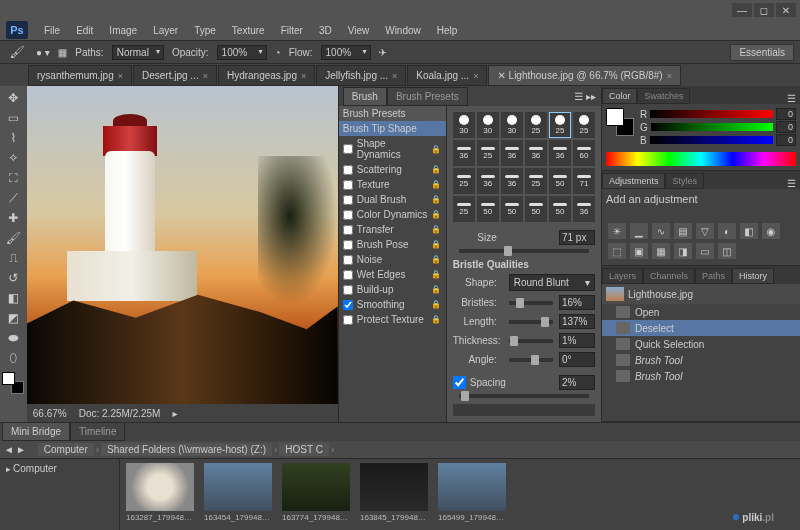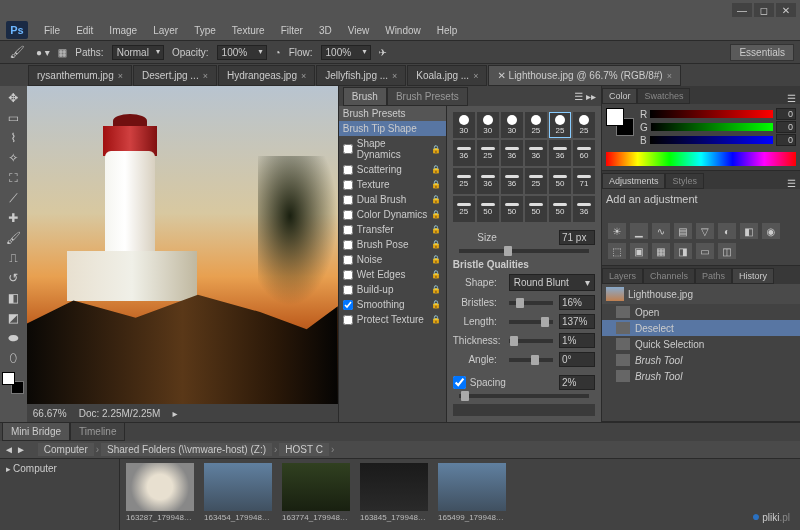--- a/index.html
+++ b/index.html
@@ -99,21 +99,21 @@
 .crumb{padding:1px 6px;background:#535353;cursor:pointer}
 .crumbsep{color:#888}
 .mb-thumbs{flex:1;display:flex;padding:4px;gap:6px;overflow:hidden}
 .mbthumb{width:72px;display:flex;flex-direction:column;align-items:center;gap:2px;cursor:pointer}
 .mbimg{width:68px;height:48px;background:#2a2a2a}
 .mbimg.i1{background:radial-gradient(circle,#e8e0d0 30%,#888 70%)}
 .mbimg.i2{background:linear-gradient(#6080a0,#405060)}
 .mbimg.i3{background:linear-gradient(#304020,#182010)}
 .mbimg.i4{background:linear-gradient(#1a1a1a,#2a2a2a)}
 .mblbl{font-size:8px;color:#bbb;white-space:nowrap;overflow:hidden;text-overflow:ellipsis;width:68px;text-align:center}
-.watermark{position:absolute;right:10px;bottom:6px;font-size:14px;color:#2a70c0;font-weight:normal}
+.watermark{position:absolute;right:26px;bottom:6px;font-size:14px;color:#2a70c0;font-weight:bold}
 .watermark .pl{color:#888}
 .watermark::before{content:"●";color:#2a70c0;margin-right:2px}
 </style>
 </head>
 <body>
 
 <div class="titlebar">
   <div class="winbtn">—</div>
   <div class="winbtn">◻</div>
   <div class="winbtn">✕</div>

